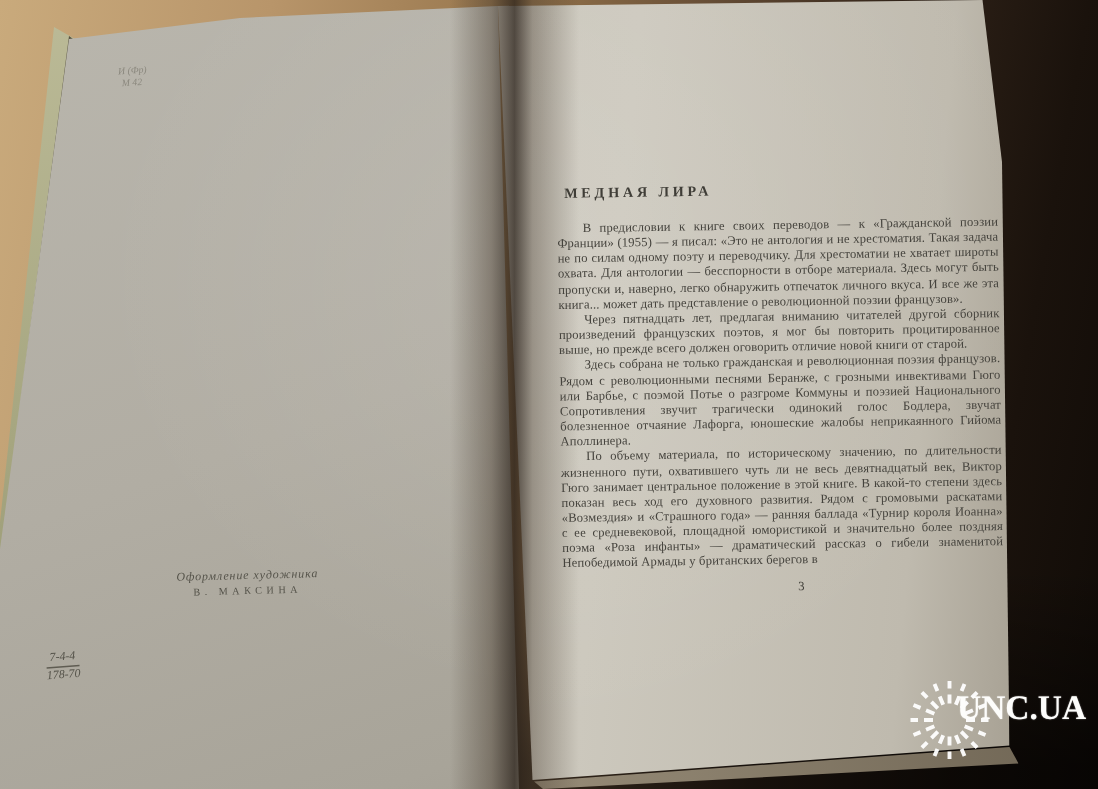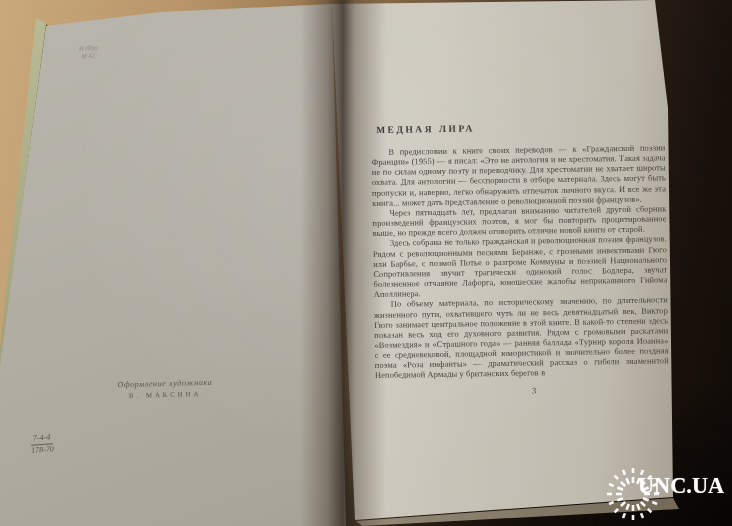--- a/index.html
+++ b/index.html
@@ -69,21 +69,21 @@
   .paragraphs{margin-top:12px;}
   .paragraphs p{
     margin:0;font-size:8.45px;line-height:10.15px;color:#45433d;
     text-align:justify;text-indent:17px;letter-spacing:0.1px;
   }
   .page-number{
     margin-top:7px;width:100%;text-align:center;text-indent:24px;
     font-size:8.5px;color:#45433d;
   }
   
-  .watermark{position:absolute;left:604px;top:462px;width:128px;height:64px;}
+  .watermark{position:absolute;left:604px;top:448px;width:128px;height:64px;}
   .watermark svg{position:absolute;left:0;top:3px;}
   .watermark .wm-text{
     position:absolute;left:34px;top:11px;
     font-family:"Liberation Serif",serif;font-weight:bold;font-size:23px;
     color:#fdfdfb;letter-spacing:0px;transform:scaleX(0.97);transform-origin:left center;
     text-shadow:0 0 1px rgba(255,255,255,0.6);
   }
 </style>
 </head>
 <body>

